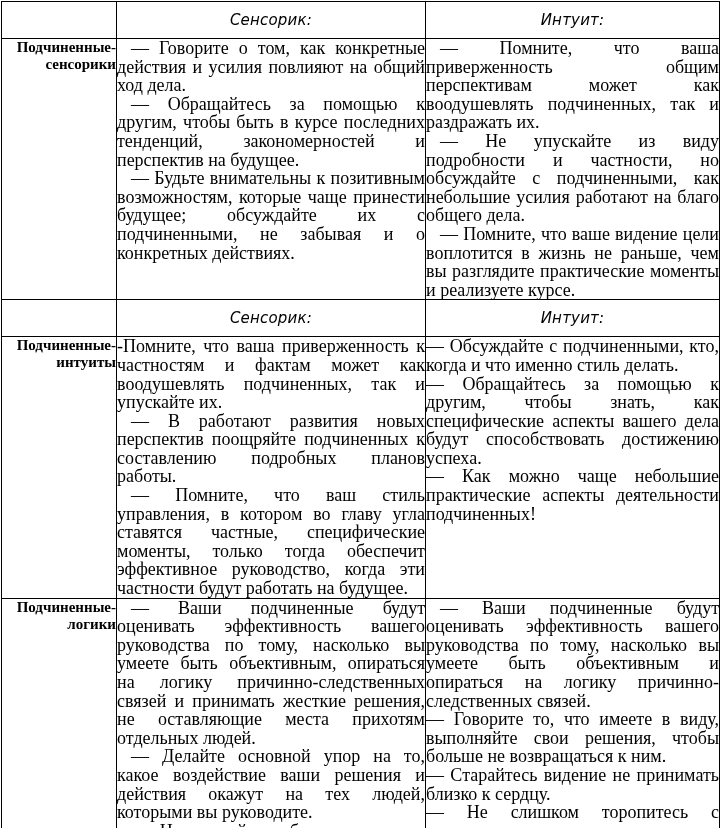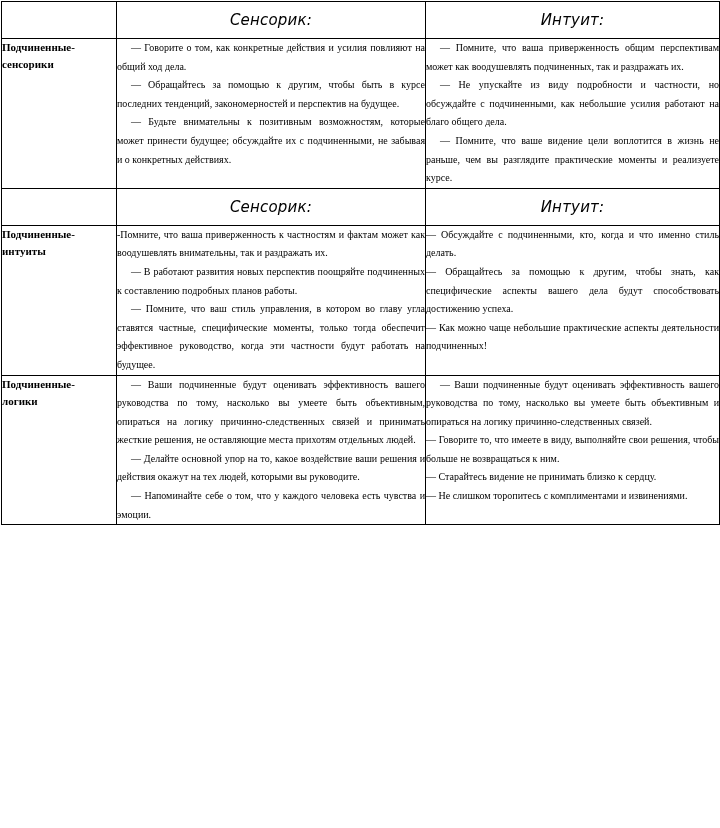--- a/index.html
+++ b/index.html
@@ -55,34 +55,34 @@
     letter-spacing: 0.2px;
   }
   td.type-empty {
     background: #ffffff;
   }
 
   
   .row-label {
     font-family: "Liberation Serif", "DejaVu Serif", serif;
     font-weight: bold;
-    font-size: 11px;
+    font-size: 15px;
     line-height: 17px;
     padding: 4px 1px 4px 4px;
-    text-align: left;
+    text-align: right;
     white-space: pre-line;
   }
 
   .cell-body {
     padding: 2px 3px 3px 3px;
   }
 
   .cell-body p {
     margin: 0;
-    font-size: 10px;
+    font-size: 18px;
     line-height: 18.6px;
     text-align: justify;
     text-align-last: left;
     text-indent: 14px;
     hyphens: manual;
   }
   .cell-body p.noindent {
     text-indent: 0;
   }
 </style>
@@ -103,39 +103,39 @@
         <td class="type-empty"></td>
         <td class="type-label">Сенсорик:</td>
         <td class="type-label">Интуит:</td>
       </tr>
       <tr class="body-row">
         <td class="row-label">Подчиненные-
 сенсорики</td>
         <td class="cell-body">
           <p>— Говорите о том, как конкретные действия и усилия повлияют на общий ход дела.</p>
           <p>— Обращайтесь за помощью к другим, чтобы быть в курсе последних тенденций, закономерностей и перспектив на будущее.</p>
-          <p>— Будьте внимательны к позитивным возможностям, которые может принести будущее; обсуждайте их с подчиненными, не забывая и о конкретных действиях.</p>
+          <p>— Будьте внимательны к позитивным возможностям, которые чаще принести будущее; обсуждайте их с подчиненными, не забывая и о конкретных действиях.</p>
         </td>
         <td class="cell-body">
           <p>— Помните, что ваша приверженность общим перспективам может как воодушевлять подчиненных, так и раздражать их.</p>
           <p>— Не упускайте из виду подробности и частности, но обсуждайте с подчиненными, как небольшие усилия работают на благо общего дела.</p>
           <p>— Помните, что ваше видение цели воплотится в жизнь не раньше, чем вы разглядите практические моменты и реализуете курсе.</p>
         </td>
       </tr>
 
       <tr class="type-row">
         <td class="type-empty"></td>
         <td class="type-label">Сенсорик:</td>
         <td class="type-label">Интуит:</td>
       </tr>
       <tr class="body-row">
         <td class="row-label">Подчиненные-
 интуиты</td>
         <td class="cell-body">
-          <p class="noindent">-Помните, что ваша приверженность к частностям и фактам может как воодушевлять внимательны, так и раздражать их.</p>
+          <p class="noindent">-Помните, что ваша приверженность к частностям и фактам может как воодушевлять подчиненных, так и упускайте их.</p>
           <p>— В работают развития новых перспектив поощряйте подчиненных к составлению подробных планов работы.</p>
           <p>— Помните, что ваш стиль управления, в котором во главу угла ставятся частные, специфические моменты, только тогда обеспечит эффективное руководство, когда эти частности будут работать на будущее.</p>
         </td>
         <td class="cell-body">
           <p class="noindent">— Обсуждайте с подчиненными, кто, когда и что именно стиль делать.</p>
           <p class="noindent">— Обращайтесь за помощью к другим, чтобы знать, как специфические аспекты вашего дела будут способствовать достижению успеха.</p>
           <p class="noindent">— Как можно чаще небольшие практические аспекты деятельности подчиненных!</p>
         </td>
       </tr>
 

